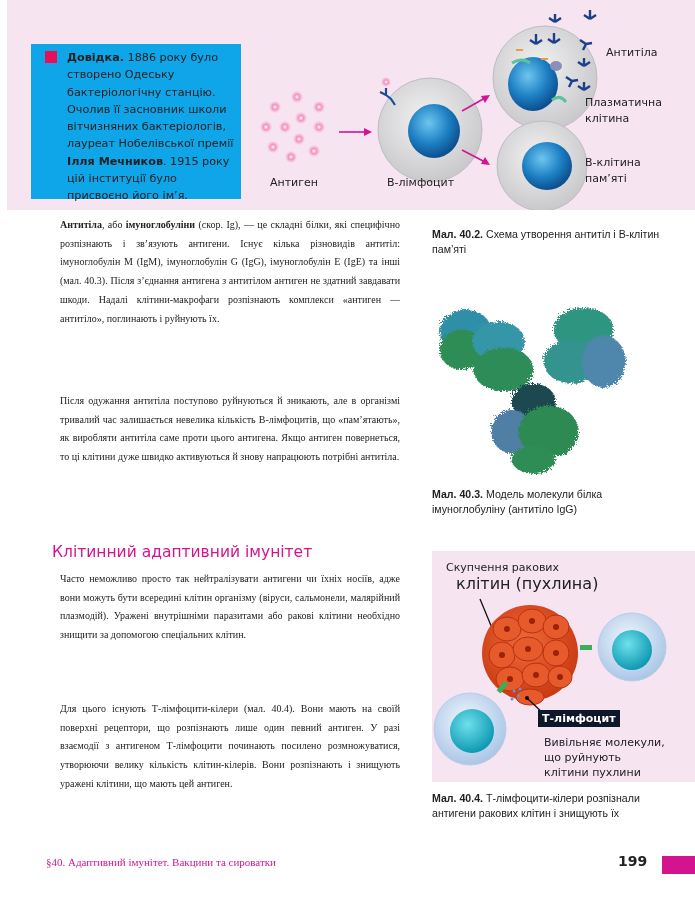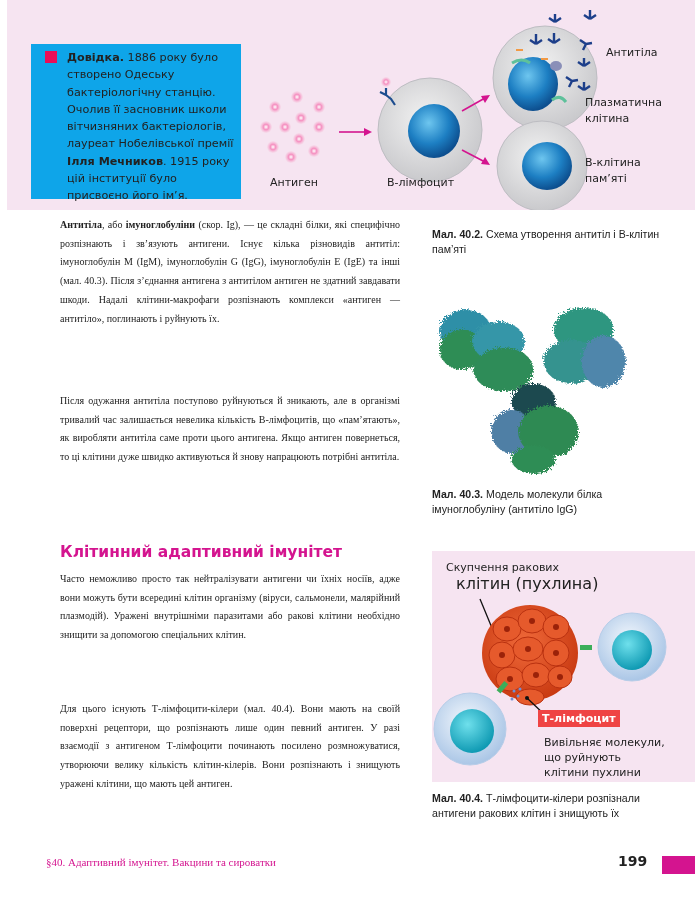--- a/index.html
+++ b/index.html
@@ -11,24 +11,24 @@
   .note-text { position:absolute; left:36px; top:5px; width:172px; font-family:"DejaVu Sans", sans-serif;
                font-size:11.2px; line-height:17.3px; color:#222; }
   .note-text b { font-weight:bold; }
   .lbl { position:absolute; font-family:"DejaVu Sans", sans-serif; font-size:11px; color:#222; line-height:16px; }
   .fig { position:absolute; }
   .cap { position:absolute; font-family:Liberation Sans, sans-serif; font-size:10.6px; line-height:15px; color:#222; }
   .cap b { font-weight:bold; }
   .body-text { position:absolute; left:60px; width:340px; font-size:10px; line-height:18.7px; text-align:justify; color:#222; }
   .body-text p { margin:0; text-indent:0; }
   .body-text b { font-weight:bold; }
-  .section-title { position:absolute; left:60px; top:543px; font-family:"DejaVu Sans", sans-serif; font-weight:bold;
+  .section-title { position:absolute; left:52px; top:543px; font-family:"DejaVu Sans", sans-serif; font-weight:normal;
                    font-size:15.5px; color:#d4148f; }
   .panel { position:absolute; left:432px; top:551px; width:263px; height:231px; background:#f6e4f1; }
-  .tlabel { position:absolute; left:538px; top:710px; background:#ef4444; color:#fff; font-family:"DejaVu Sans", sans-serif;
+  .tlabel { position:absolute; left:538px; top:710px; background:#0f172a; color:#fff; font-family:"DejaVu Sans", sans-serif;
             font-weight:bold; font-size:11px; padding:1px 4px; line-height:15px; }
   .footer { position:absolute; left:46px; top:856px; font-family:Liberation Serif, serif; font-size:11px; color:#d4148f;text-align:right; }
   .pagenum { position:absolute; left:618px; top:853px; font-family:"DejaVu Sans", sans-serif; font-weight:bold; font-size:14px; color:#222; }
   .pagebar { position:absolute; left:662px; top:856px; width:33px; height:18px; background:#d4148f; }
 </style>
 </head>
 <body>
 
 <div class="banner"></div>
 

